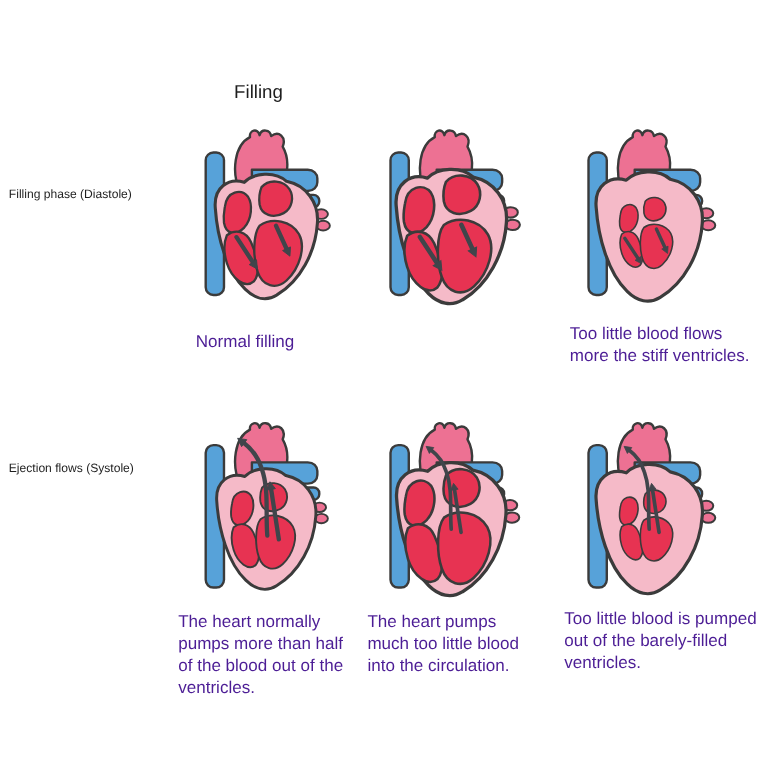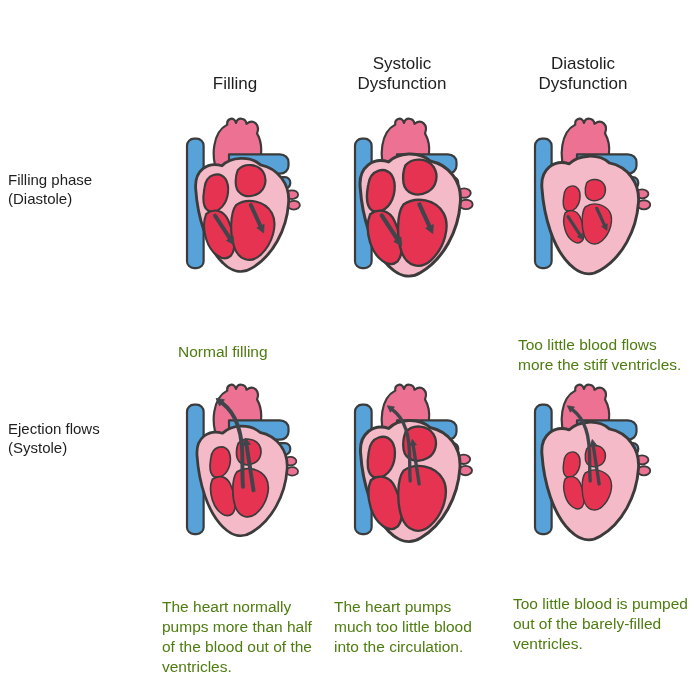--- a/index.html
+++ b/index.html
@@ -3,44 +3,42 @@
 <meta charset="utf-8">
 <style>
   html,body{margin:0;padding:0;background:#ffffff;}
   body{font-family:"Liberation Sans","DejaVu Sans",sans-serif;color:#2d2d2d;}
   .sheet{position:relative;width:700px;height:700px;background:var(--background,#ffffff);overflow:hidden;}
 
   .col-header{position:absolute;top:52px;height:42px;width:140px;display:flex;align-items:flex-end;
     justify-content:center;text-align:center;font-size:17px;line-height:1.18;color:#1e1e1e;}
   .h1{left:165px;} .h2{left:332px;} .h3{left:513px;}
 
-  .row-label{position:absolute;left:8px;width:120px;font-size:15px;line-height:1.28;color:#1e1e1e;}
+  .row-label{position:absolute;left:8px;width:120px;font-size:11px;line-height:1.28;color:#1e1e1e;}
   .rl1{top:170px;} .rl2{top:419px;}
 
   .heart-slot{position:absolute;width:140px;height:182px;}
   .hs-r1{top:108px;} .hs-r2{top:374px;}
   .hs-c1{left:166px;} .hs-c2{left:334px;} .hs-c3{left:514px;}
   .heart-slot svg{width:100%;height:100%;display:block;}
 
-  .caption{position:absolute;font-size:15.5px;line-height:1.3;color:#4d7c0f;margin-top:41px;}
+  .caption{position:absolute;font-size:15.5px;line-height:1.3;color:#4c1d95;}
   .cap-r1c1{left:178px;top:301px;width:140px;}
   .cap-r1c2{left:329px;top:298px;width:172px;}
   .cap-r1c3{left:518px;top:294px;width:178px;}
   .cap-r2c1{left:162px;top:556px;width:152px;}
   .cap-r2c2{left:334px;top:556px;width:154px;}
   .cap-r2c3{left:513px;top:553px;width:176px;}
 </style>
 </head>
 <body>
 
 <div class="sheet">
 
   <div class="col-header h1">Filling</div>
-  <div class="col-header h2">Systolic Dysfunction</div>
-  <div class="col-header h3">Diastolic Dysfunction</div>
 
   <div class="row-label rl1">Filling phase (Diastole)</div>
   <div class="row-label rl2">Ejection flows (Systole)</div>
 
   <div class="heart-slot hs-r1 hs-c1">
       <svg viewBox="0 0 160 190" xmlns="http://www.w3.org/2000/svg">
     <g class="g-back">
       <rect x="24" y="26" width="19" height="148" rx="8" fill="var(--vessel-blue)" stroke="var(--outline)" stroke-width="2.5"></rect>
       <path d="M60,68 C50,46 54,18 70,10 C69,3 78,0 80,8 C82,1 91,2 92,9 C100,3 108,10 104,20 C112,34 110,54 98,66 C86,74 66,76 60,68 Z" fill="var(--aorta-pink)" stroke="var(--outline)" stroke-width="2.5" stroke-linejoin="round"></path>
     </g>

